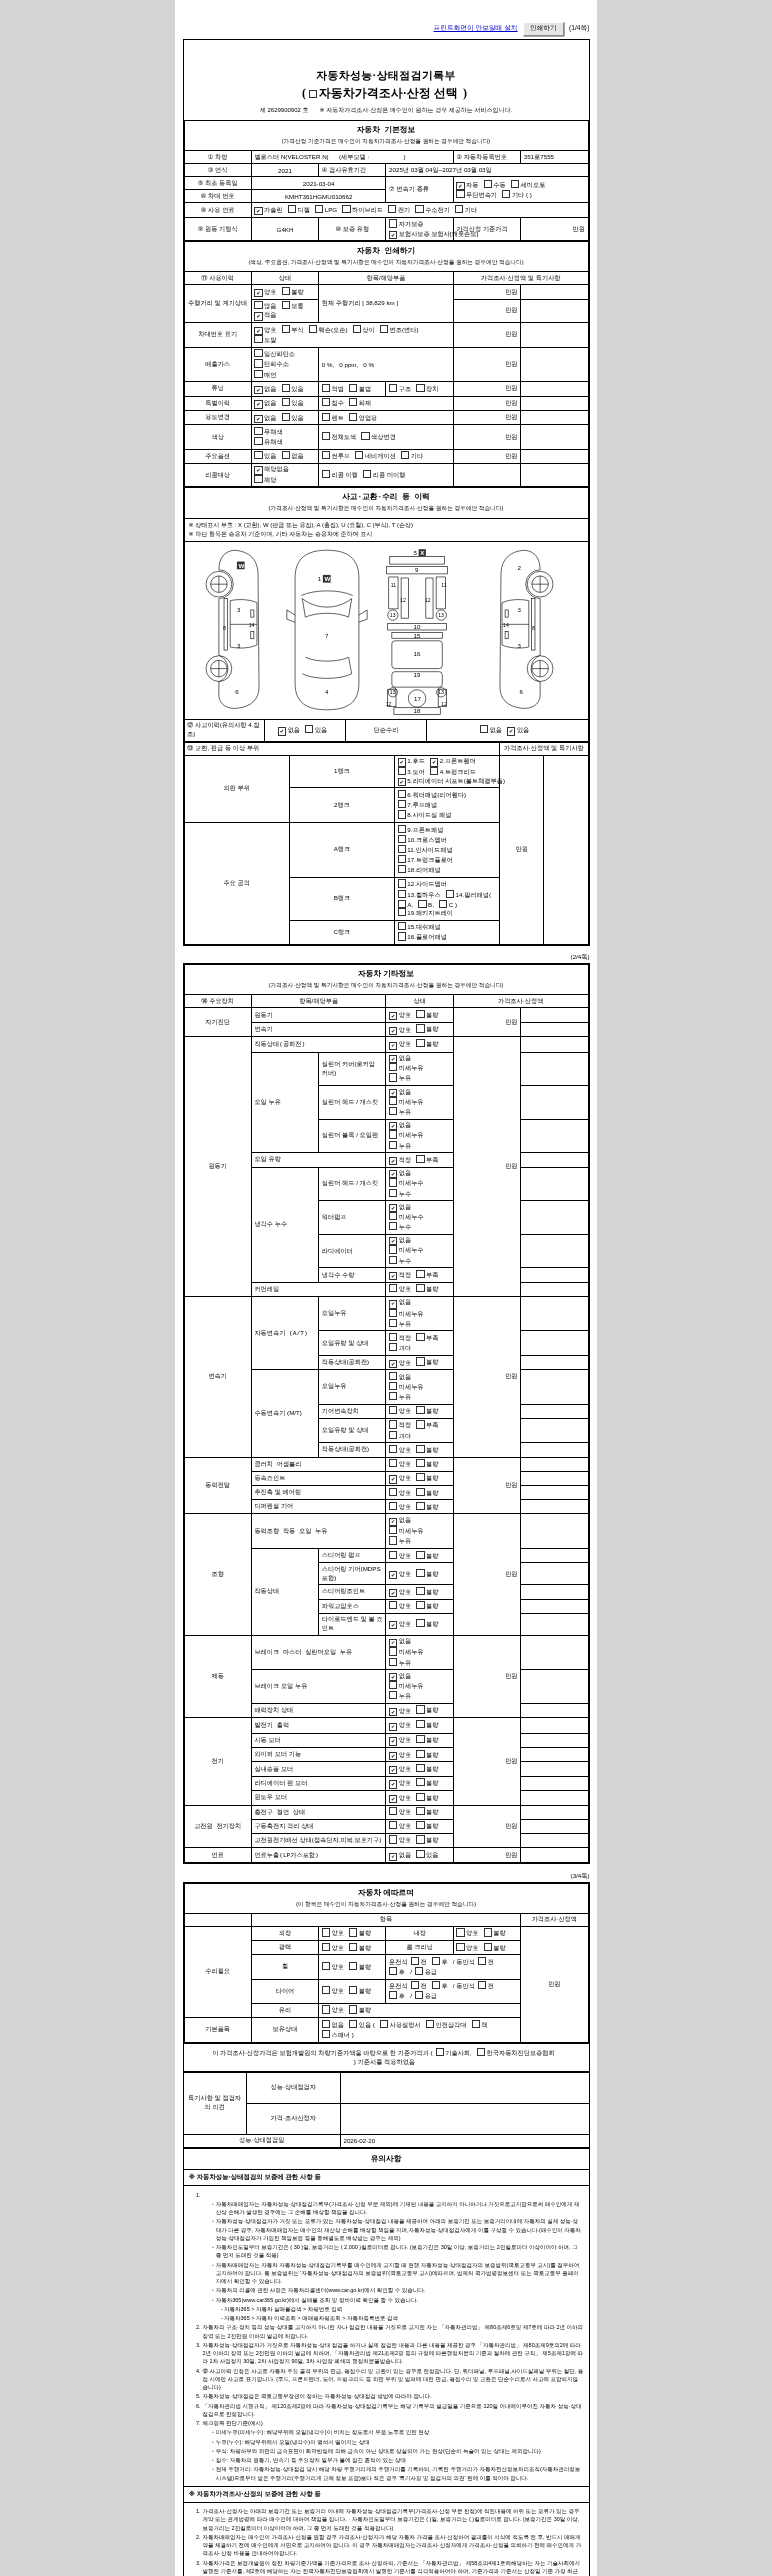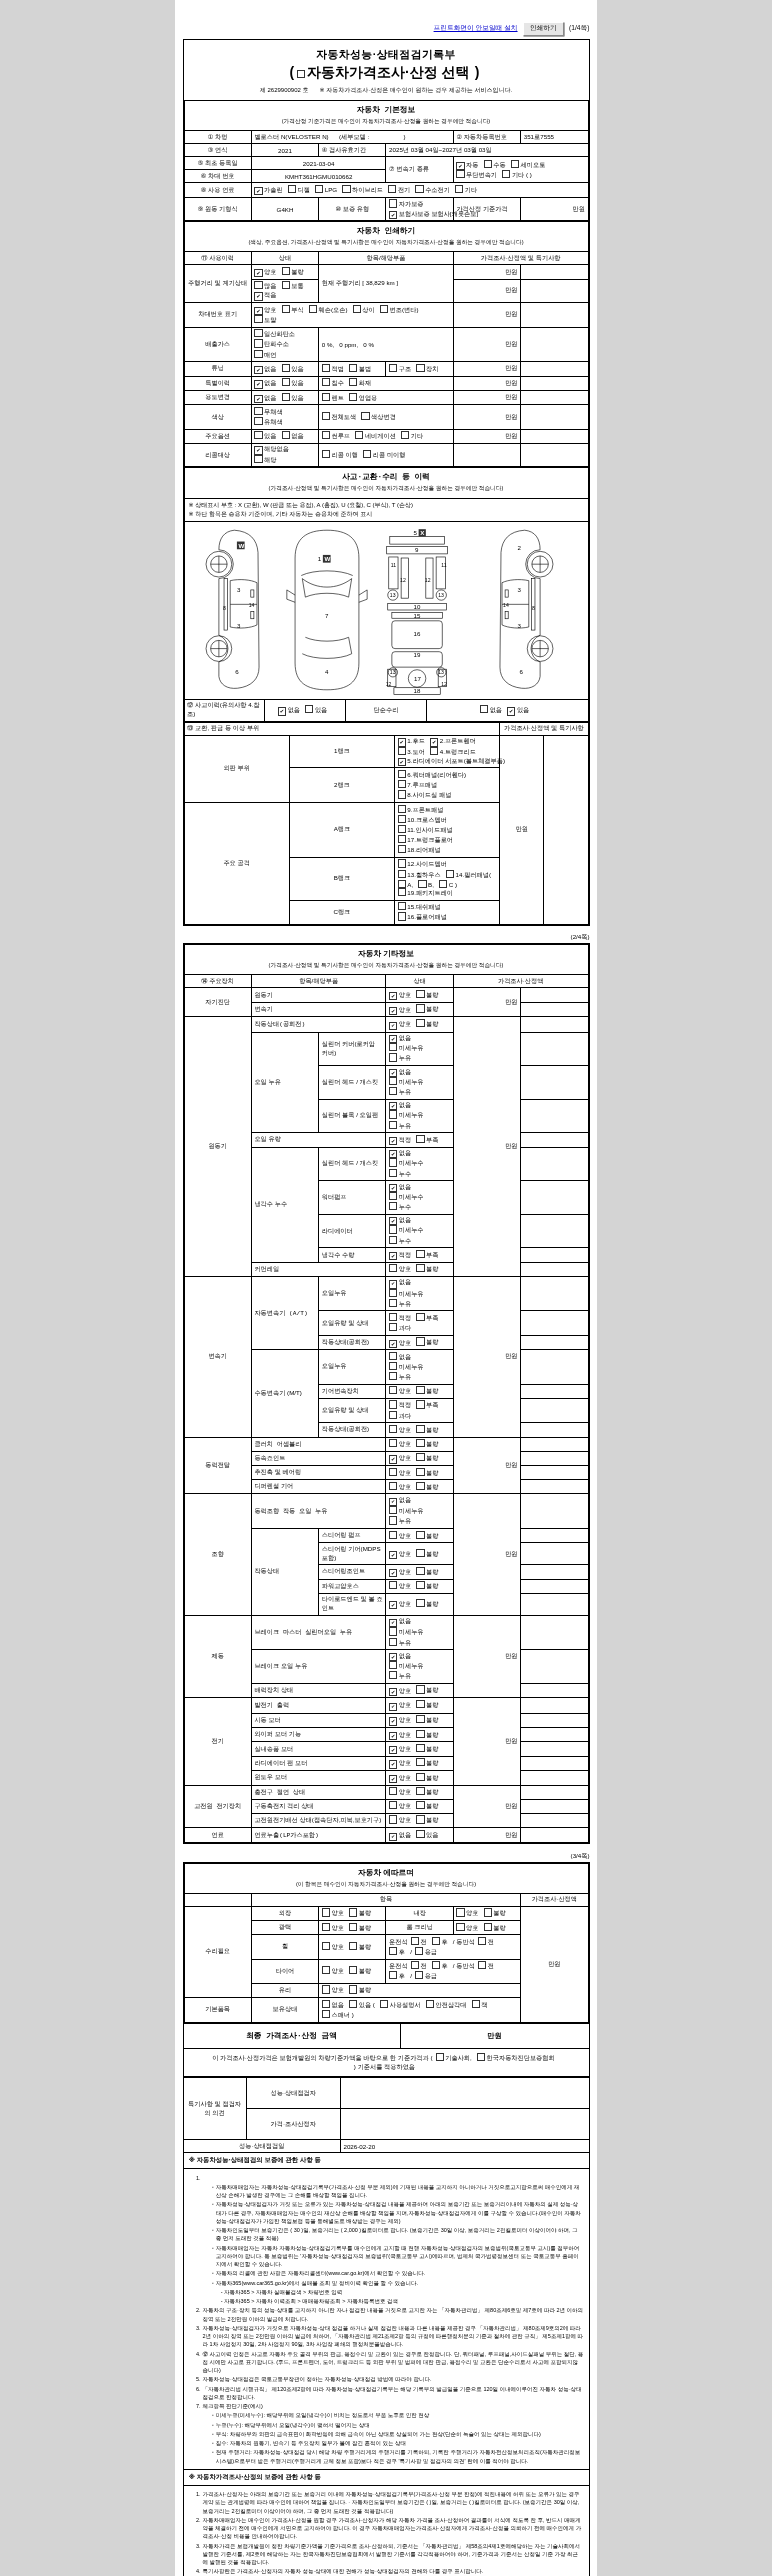--- a/index.html
+++ b/index.html
@@ -3,22 +3,22 @@
 <meta charset="utf-8">
 <style>
   html,body{margin:0;padding:0;background:#d4d4d4;font-family:"Liberation Sans","DejaVu Sans",sans-serif;color:#000;}
   .col{width:407px;margin:0 auto;background:#fff;padding:21.6px 7.2px 31px 7.2px;}
   .toolbar{display:flex;align-items:center;justify-content:flex-end;gap:5.2px;margin-bottom:3.1px;font-size:6.7px;}
   .link{color:#0000cc;text-decoration:underline;cursor:pointer;}
   .printbtn{font-size:6.7px;padding:1.5px 6.2px;background:#e6e6e6;border:0.5px solid #888;border-top-color:#fff;border-left-color:#fff;box-shadow:0.5px 0.5px 0 #555;cursor:pointer;font-family:inherit;}
   .marker{font-size:6.2px;text-align:right;padding:7.2px 0 1px 0;}
   .pagebox{border:1px solid #000;}
   .titleblk{text-align:center;padding:8.2px 0 5.2px 0;}
-  .t1{font-size:10.8px;font-weight:bold;letter-spacing:0.5px;}
-  .t2{font-size:14px;font-weight:bold;margin-top:2.1px;}
+  .t1{font-size:10.8px;font-weight:bold;letter-spacing:0.5px;margin-top:21px;}
+  .t2{font-size:12px;font-weight:bold;margin-top:2.1px;font-family:Liberation Serif, serif;}
   .t3{font-size:6px;margin-top:4.1px;}
   .t3 .docno{margin-right:9.3px;}
   table{border-collapse:collapse;width:100%;table-layout:fixed;}
   td{border:0.5px solid #000;font-size:6.2px;padding:1.5px 2.6px;vertical-align:middle;word-break:break-all;}
   .sec-h{font-size:7.7px;font-weight:bold;text-align:center;padding-top:4.1px;border-bottom:none!important;}
   .sec-n{font-size:5.7px;text-align:center;padding-bottom:4.1px;border-top:none!important;}
   .lab{background:#fff;text-align:center;}
   .ctr{text-align:center;}
   .pre{white-space:pre-wrap;}
   .bx{display:inline-block;width:6.2px;height:6.2px;border:0.5px solid #333;background:#fff;font-size:5.2px;line-height:6.2px;text-align:center;font-style:normal;vertical-align:-1px;margin-right:1.5px;}
@@ -684,24 +684,20 @@
       <tr>
         <td class="ctr">기본품목</td>
         <td class="ctr">보유상태</td>
         <td colspan="3"><span class="cb"><i class="bx"></i><span class="lb">없음</span></span><span class="cb"><i class="bx"></i><span class="lb">있음 (</span></span><span class="cb"><i class="bx"></i><span class="lb">사용설명서</span></span><span class="cb"><i class="bx"></i><span class="lb">안전삼각대</span></span><span class="cb"><i class="bx"></i><span class="lb">잭</span></span><span class="cb"><i class="bx"></i><span class="lb">스패너 )</span></span></td>
       </tr>
     </tbody>
       </table>
 
     <table>
       <tbody>
-          <tr>
-        <td class="thick-top" style="border-left:none;width:216px;text-align:center;font-size:7.7px;font-weight:bold;padding:7.2px 0">최종 가격조사·산정 금액</td>
-        <td class="thick-top ctr" style="border-right:none;font-size:7.2px;font-weight:bold">만원</td>
-      </tr>
       <tr>
             <td colspan="2" style="border-left:none;border-right:none;font-size:6.2px;text-align:center;padding:4.1px"><span class="cbt">이 가격조사·산정가격은 보험개발원의 차량기준가액을 바탕으로 한 기준가격과 (</span><span class="cb"><i class="bx"></i><span class="lb">기술사회,</span></span><span class="cb"><i class="bx"></i><span class="lb">한국자동차진단보증협회</span></span><span class="cbt">) 기준서를 적용하였음</span></td>
           </tr>
     </tbody>
       </table>
     <table>
       <tbody>
           <tr>
         <td style="width:57px;border-left:none" rowspan="2" class="ctr">특기사항 및 점검자의 의견</td>
         <td style="width:88px" class="ctr">성능·상태점검자</td>
@@ -711,20 +707,21 @@
         <td class="ctr">가격·조사산정자</td>
         <td style="border-right:none;height:27px"></td>
       </tr>
       <tr>
         <td colspan="2" class="ctr" style="border-left:none">성능·상태점검일</td>
         <td style="border-right:none">2026-02-20</td>
       </tr>
     </tbody>
       </table>
 
+    <div class="ntitle">유의사항</div>
     <div class="nhead" style="border-top:none">※ 자동차성능·상태점검의 보증에 관한 사항 등</div>
     <div class="fineblk">
         <div class="para ind0">
           <span class="pn">1.</span>
           <span></span>
         </div>
         <div class="para ind1">
           <span class="pn">◦</span>
           <span>자동차매매업자는 자동차성능·상태점검기록부(가격조사·산정 부분 제외)에 기재된 내용을 고지하지 아니하거나 거짓으로고지함으로써 매수인에게 재산상 손해가 발생한 경우에는 그 손해를 배상할 책임을 집니다.</span>
         </div>

